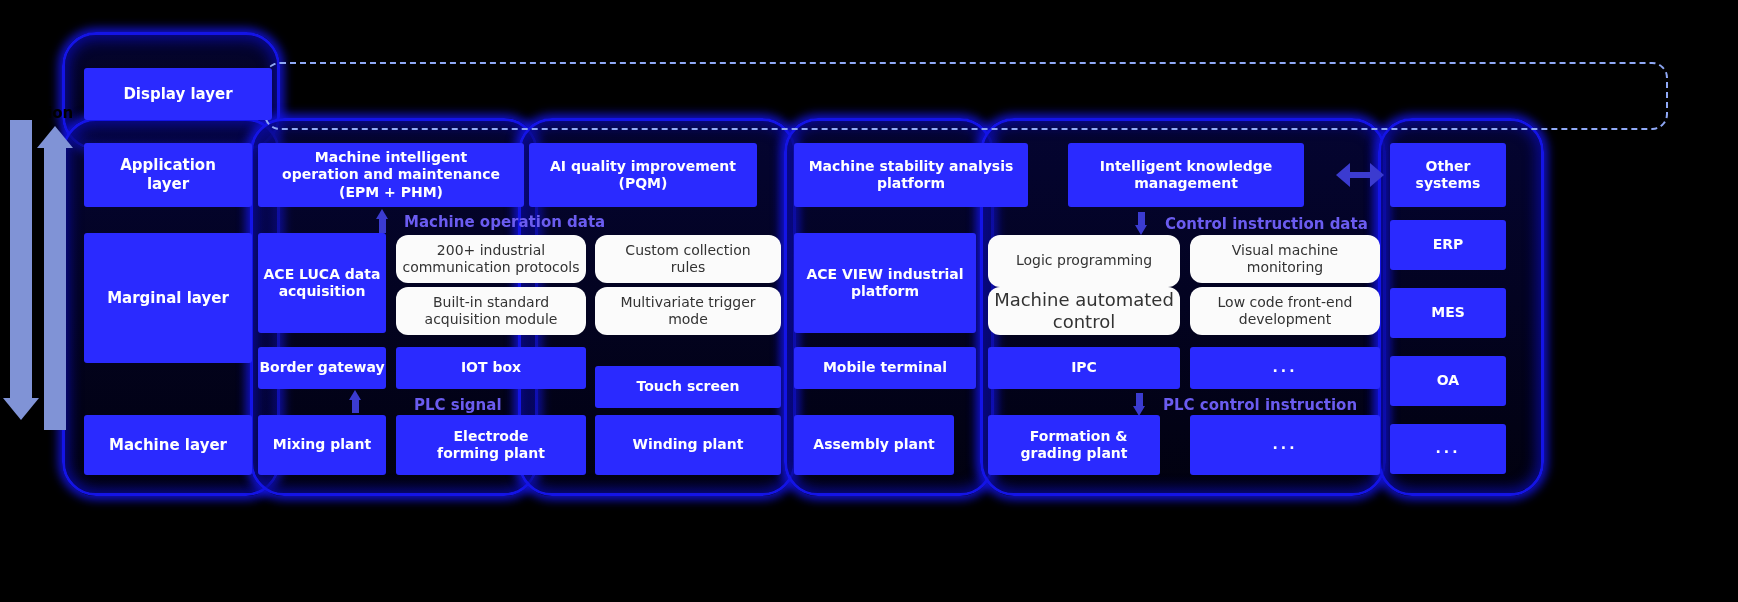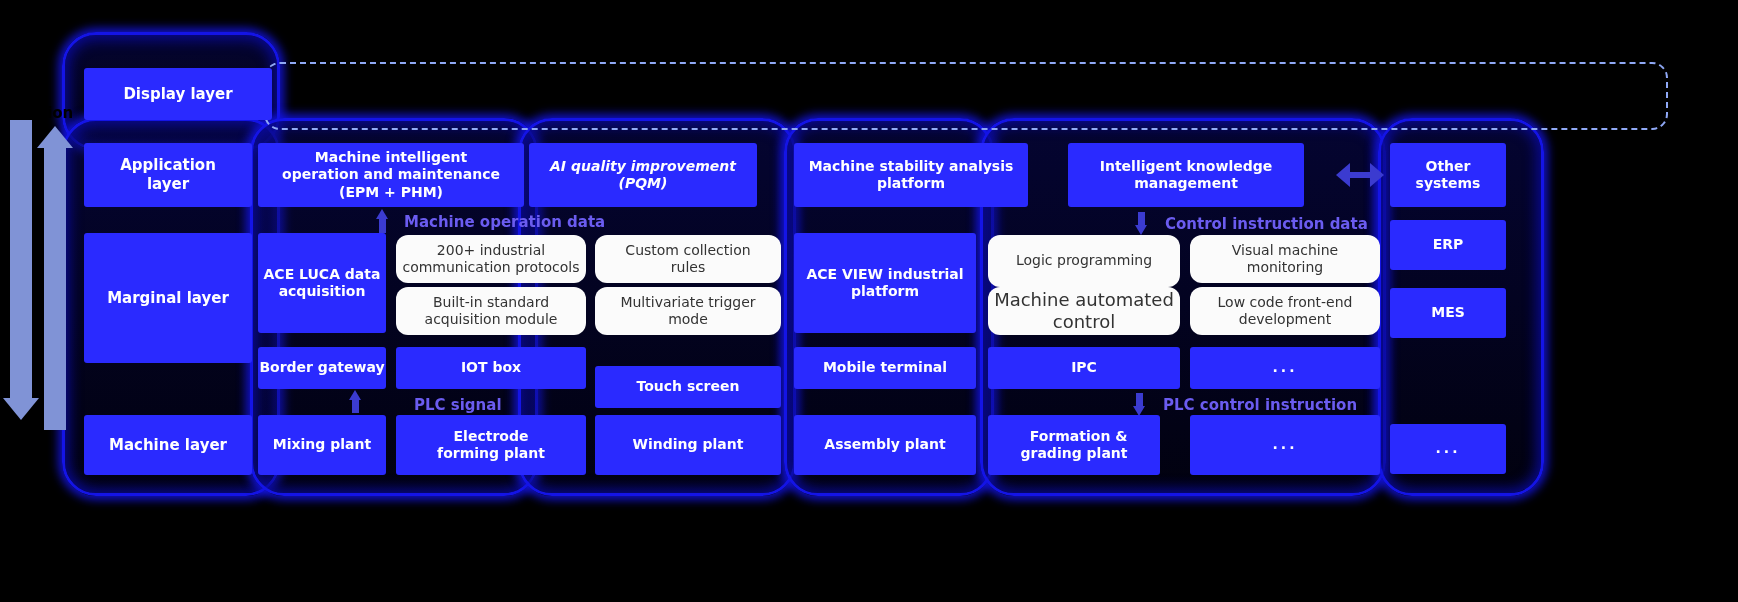--- a/index.html
+++ b/index.html
@@ -83,21 +83,21 @@
   <div style="position:absolute;left:40px;top:104px;color:#000;font-weight:bold;font-size:15px;">tion</div>
 
   <div class="box blue" style="left:84px;top:68px;width:188px;height:52px;font-size:15px;white-space:pre-line;">Display layer</div>
 
   <div class="box blue" style="left:84px;top:143px;width:168px;height:64px;font-size:15px;white-space:pre-line;">Application
 layer</div>
 
   <div class="box blue" style="left:258px;top:143px;width:266px;height:64px;font-size:14px;white-space:pre-line;">Machine intelligent
 operation and maintenance
 (EPM + PHM)</div>
-  <div class="box blue" style="left:529px;top:143px;width:228px;height:64px;font-size:14px;white-space:pre-line;font-style:italic;">AI quality improvement
+  <div class="box blue" style="left:529px;top:143px;width:228px;height:64px;font-size:14px;white-space:pre-line;">AI quality improvement
 (PQM)</div>
   <div class="box blue" style="left:794px;top:143px;width:234px;height:64px;font-size:14px;white-space:pre-line;">Machine stability analysis
 platform</div>
   <div class="box blue" style="left:1068px;top:143px;width:236px;height:64px;font-size:14px;white-space:pre-line;">Intelligent knowledge
 management</div>
   <div class="box blue" style="left:1390px;top:143px;width:116px;height:64px;font-size:14px;white-space:pre-line;">Other
 systems</div>
 
   <div>
     <div class="tiny-shaft" style="left:1348px;top:172px;width:26px;height:6px;"></div>
@@ -169,22 +169,23 @@
   <div class="box blue" style="left:794px;top:347px;width:182px;height:42px;font-size:14px;">Mobile terminal</div>
   <div class="box blue" style="left:988px;top:347px;width:192px;height:42px;font-size:14px;">IPC</div>
   <div class="box blue dots" style="left:1190px;top:347px;width:190px;height:42px;font-size:14px;">...</div>
 
   <div class="box blue" style="left:84px;top:415px;width:168px;height:60px;font-size:15px;">Machine layer</div>
 
   <div class="box blue" style="left:258px;top:415px;width:128px;height:60px;font-size:14px;white-space:pre-line;text-align:right;">Mixing plant</div>
   <div class="box blue" style="left:396px;top:415px;width:190px;height:60px;font-size:14px;white-space:pre-line;">Electrode
 forming plant</div>
   <div class="box blue" style="left:595px;top:415px;width:186px;height:60px;font-size:14px;white-space:pre-line;">Winding plant</div>
-  <div class="box blue" style="left:794px;top:415px;width:182px;height:60px;font-size:14px;white-space:pre-line;">Assembly plant</div>
+  <div class="box blue" style="left:794px;top:415px;width:160px;height:60px;font-size:14px;white-space:pre-line;">Assembly plant</div>
   <div class="box blue" style="left:988px;top:415px;width:172px;height:60px;font-size:14px;white-space:pre-line;text-align:right;">Formation &amp;
 grading plant</div>
   <div class="box blue dots" style="left:1190px;top:415px;width:190px;height:60px;font-size:14px;">...</div>
 
   <div class="box blue" style="left:1390px;top:220px;width:116px;height:50px;font-size:14px;">ERP</div>
   <div class="box blue" style="left:1390px;top:288px;width:116px;height:50px;font-size:14px;">MES</div>
+  <div class="box blue" style="left:1390px;top:356px;width:116px;height:50px;font-size:14px;">OA</div>
   <div class="box blue dots" style="left:1390px;top:424px;width:116px;height:50px;font-size:14px;">...</div>
 
 </div>
 
 </body></html>

